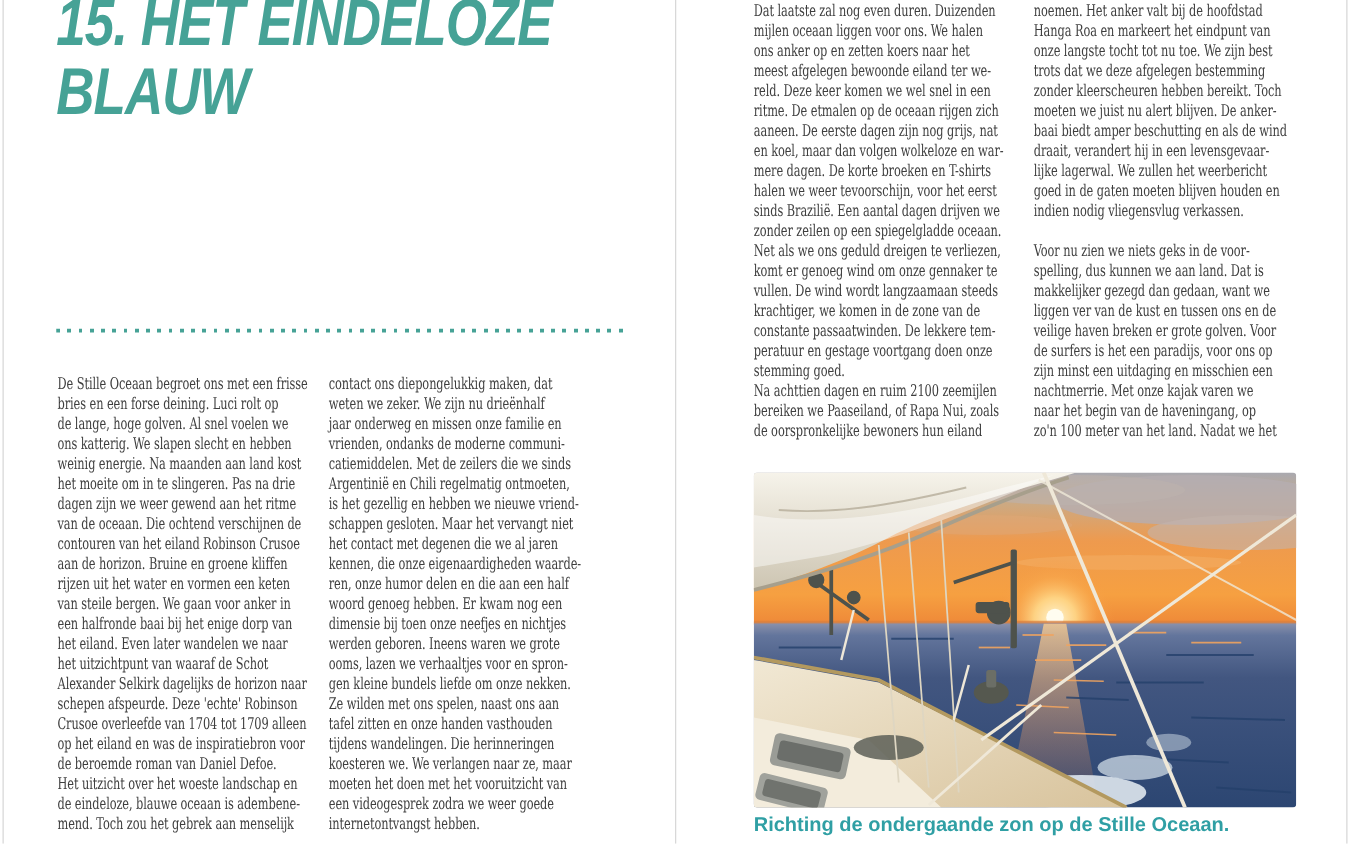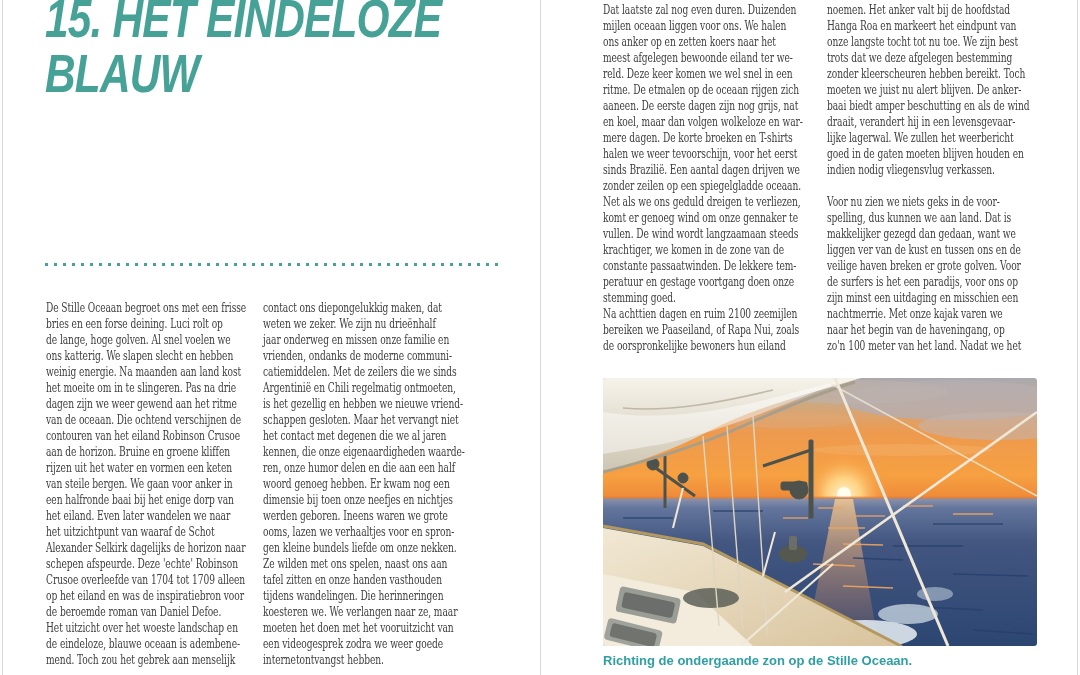--- a/index.html
+++ b/index.html
@@ -36,21 +36,21 @@
   .col.c3{left:603px;top:2px;}
   .col.c4{left:827px;top:2px;}
 
   .photo-figure{
     position:absolute;left:603px;top:378px;width:434px;height:268px;margin:0;
   }
   .photo-figure svg{display:block;border-radius:3px;}
   .photo-caption{
     position:absolute;left:0;top:277px;width:420px;
     font-family:"Liberation Sans", sans-serif;
-    font-weight:bold;font-size:13px;line-height:12px;
+    font-weight:bold;font-size:16px;line-height:12px;
     color:#2f9fa4;white-space:pre;
   }
 </style>
 </head>
 <body>
 
 <div class="vline left"></div>
 <div class="vline gutter"></div>
 <div class="vline right"></div>
 

